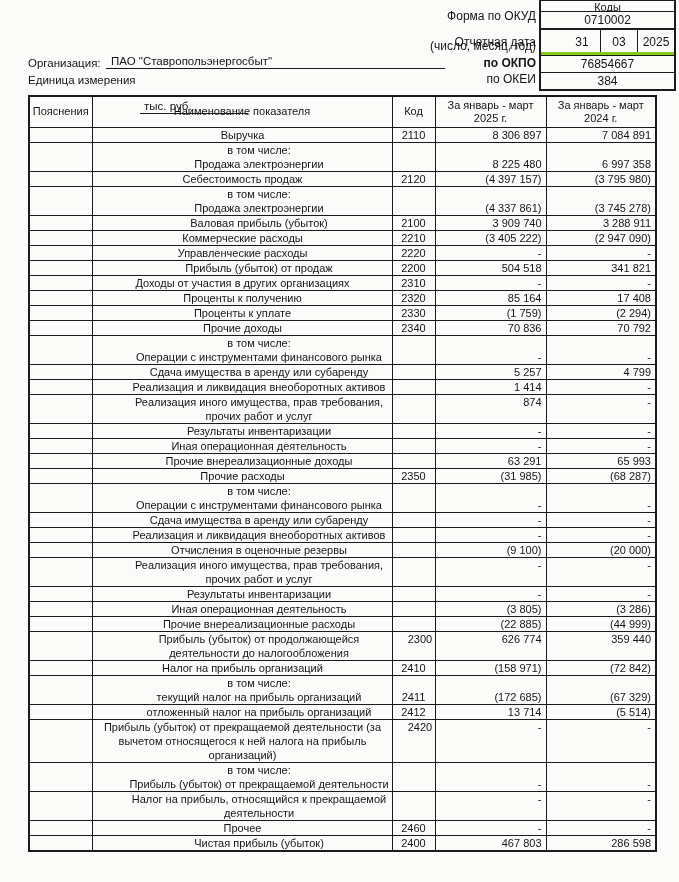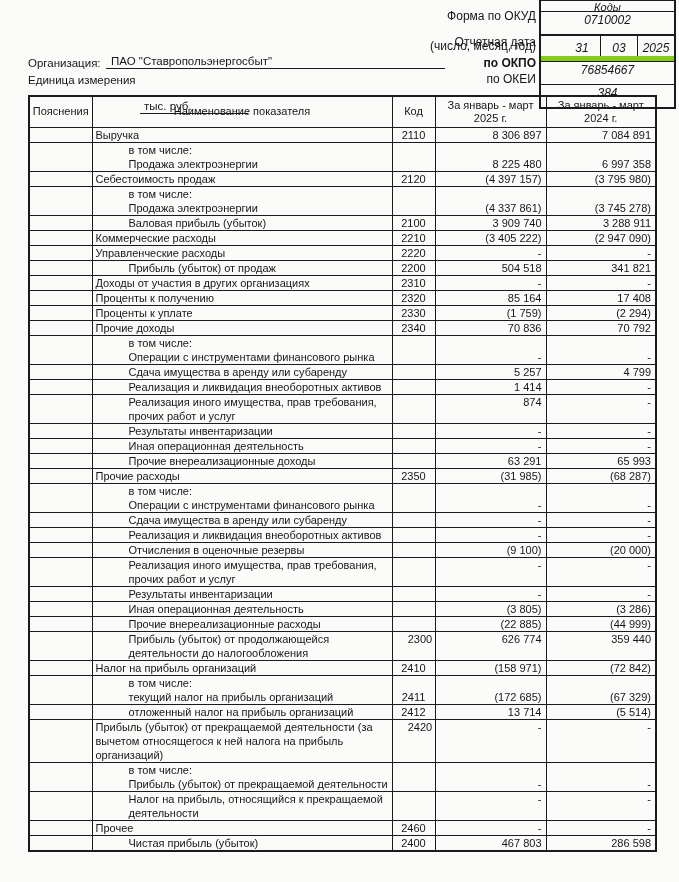--- a/index.html
+++ b/index.html
@@ -20,25 +20,25 @@
   }
   .lbl-okud { top: 9px; }
   .lbl-date1 { top: 35px; }
   .lbl-date2 { top: 39px; margin-left: 28px; }
   .lbl-okpo { top: 56px; font-weight: bold; }
   .lbl-okei { top: 72px; }
 
   .codes-box {
     position: absolute; left: 539px; top: 0; width: 137px;
     border: 2px solid #1b1b1b; border-top-width: 1px;
-    text-align: center; background: transparent; font-style: italic;
+    text-align: center; background: transparent;
   }
   .cb-head { height: 10px; line-height: 12px; font-size: 11px; overflow: hidden; }
-  .cb-row { border-top: 1px solid #1b1b1b; height: 23px; line-height: 16px; font-size: 12px; }
-  .cb-date { border-top: 2px solid #1b1b1b; border-bottom: 5px solid #84cc16; display: flex; height: 27px; padding-left: 23px; }
+  .cb-row { border-top: 1px solid #1b1b1b; height: 17px; line-height: 16px; font-size: 12px; }
+  .cb-date { border-top: 2px solid #1b1b1b; border-bottom: 3px solid #84cc16; display: flex; height: 27px; padding-left: 23px; }
   .cb-date span { flex: 1; line-height: 25px; font-size: 12px; border-left: 1px solid #1b1b1b; }
   .cb-date span:first-child { border-left: none; }
 
   .org-label  { position: absolute; left: 28px;  top: 57px; white-space: nowrap; }
   .org-value  {
     position: absolute; left: 106px; top: 55px; width: 339px;
     border-bottom: 1.5px solid #1b1b1b; padding: 0 0 1px 5px; white-space: nowrap;
   }
   .unit-label { position: absolute; left: 28px;  top: 74px; white-space: nowrap; }
   .unit-value {
@@ -55,21 +55,21 @@
   table.fin th, table.fin td { border: 1px solid #1b1b1b; }
   thead th {
     height: 31px; font-weight: normal; font-size: 11px;
     text-align: center; vertical-align: middle; line-height: 13px;
     padding: 1px 2px;
   }
   td { font-size: 11px; vertical-align: middle; padding: 0; }
   .c-name { padding: 0; }
   .c-name .nline {
     line-height: 14px; padding: 0 2px 0 3px;
-    white-space: nowrap; overflow: hidden;
+    white-space: nowrap; overflow: hidden; text-align: center;
   }
   .c-name .nline.ind { padding-left: 36px; }
   .c-code { text-align: center; line-height: 14px; }
   .c-val  { text-align: right; padding-right: 4px; line-height: 14px; }
   .va-top { vertical-align: top; padding-left: 13px; }
   .va-bottom { vertical-align: bottom; }
 </style>
 </head>
 <body>
 

